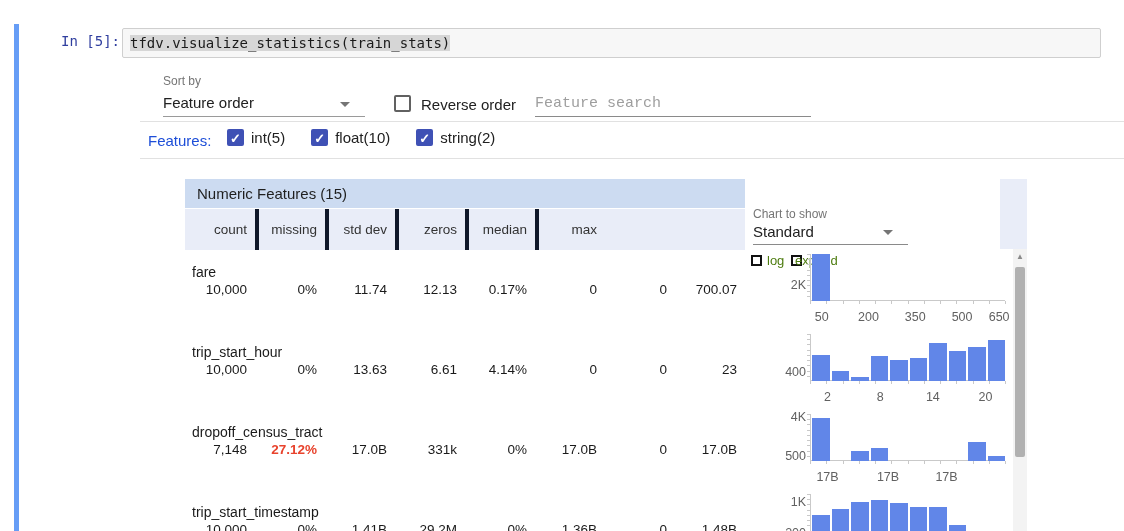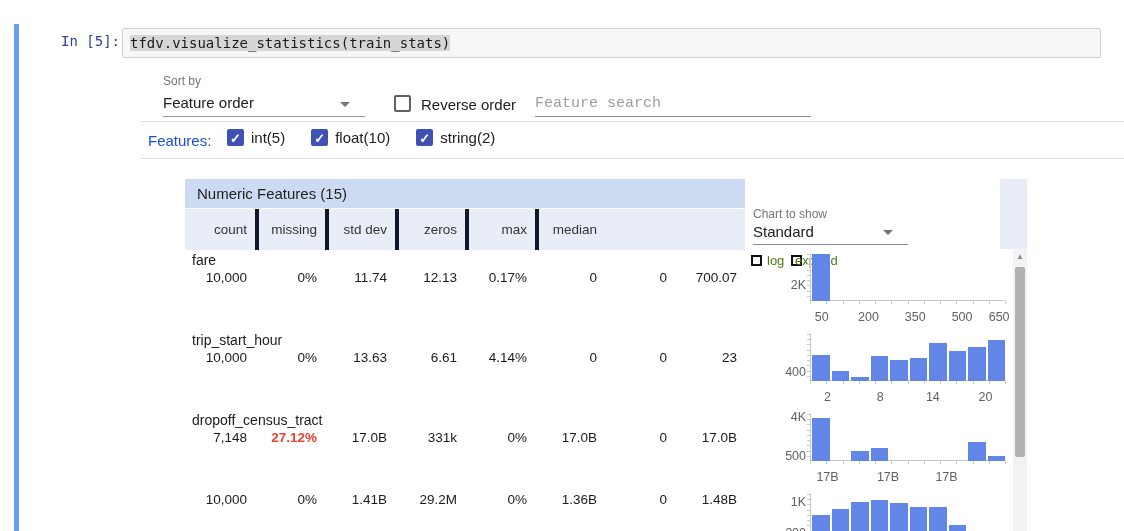--- a/index.html
+++ b/index.html
@@ -43,21 +43,21 @@
   
   #table-title { left:185px; top:155px; width:560px; height:30px; background:#ccdbf1;
     border-bottom:1px solid #fff; font-size:15px; color:#1f1f1f; line-height:30px;
     padding-left:12px; }
   #col-headers { left:185px; top:185px; width:560px; height:41px; background:#e9edf8;
     display:flex; }
   .hcell { width:70px; height:100%; text-align:right; padding:13px 8px 0 0;
     font-size:13.5px; color:#333; border-left:4px solid #0f172a; }
   .hcell:first-child { border-left:none; }
   .trow { left:185px; width:560px; height:80px; }
-  .fname { font-size:14px; color:#1a1a1a; padding:2px 0 0 7px; }
+  .fname { font-size:14px; color:#1a1a1a; padding:14px 0 0 7px; }
   .vals { display:flex; margin-top:2px; }
   .vcell { width:70px; text-align:right; padding-right:8px; font-size:13.5px; color:#1a1a1a; }
   .vcell.alert { color:#e8432d; font-weight:bold; }
 
   
   #panel-sliver { left:1000px; top:155px; width:27px; height:70px; background:#e9edf8; }
   #chart-panel { left:745px; top:155px; width:255px; height:70px; background:#fff; }
   #cts-label { left:8px; top:4px; }
   #cts-value { left:8px; top:20px; font-size:15px; color:#212121; }
   #cts-underline { left:8px; top:41px; width:155px; height:1px; background:#8a8a8a; }
@@ -115,22 +115,22 @@
     </div>
   </div>
 <div id="divider2" class="abs divider"></div>
 
 <div id="table-title" class="abs">Numeric Features (15)</div>
 <div id="col-headers" class="abs">
     <div class="hcell">count</div>
     <div class="hcell">missing</div>
     <div class="hcell">std dev</div>
     <div class="hcell">zeros</div>
+    <div class="hcell">median</div>
     <div class="hcell">max</div>
-    <div class="hcell">median</div>
   </div>
 <div id="table-rows">
     <div class="abs trow" style="top: 226px;">
       <div class="fname">fare</div>
       <div class="vals">
         <div class="vcell">10,000</div>
         <div class="vcell">0%</div>
         <div class="vcell">11.74</div>
         <div class="vcell">12.13</div>
         <div class="vcell">0.17%</div>
@@ -159,20 +159,21 @@
         <div class="vcell alert">27.12%</div>
         <div class="vcell">17.0B</div>
         <div class="vcell">331k</div>
         <div class="vcell">0%</div>
         <div class="vcell">17.0B</div>
         <div class="vcell">0</div>
         <div class="vcell">17.0B</div>
       </div>
     </div>
     <div class="abs trow" style="top: 466px;">
+      <div class="fname">trip_start_timestamp</div>
       <div class="vals">
         <div class="vcell">10,000</div>
         <div class="vcell">0%</div>
         <div class="vcell">1.41B</div>
         <div class="vcell">29.2M</div>
         <div class="vcell">0%</div>
         <div class="vcell">1.36B</div>
         <div class="vcell">0</div>
         <div class="vcell">1.48B</div>
       </div>

